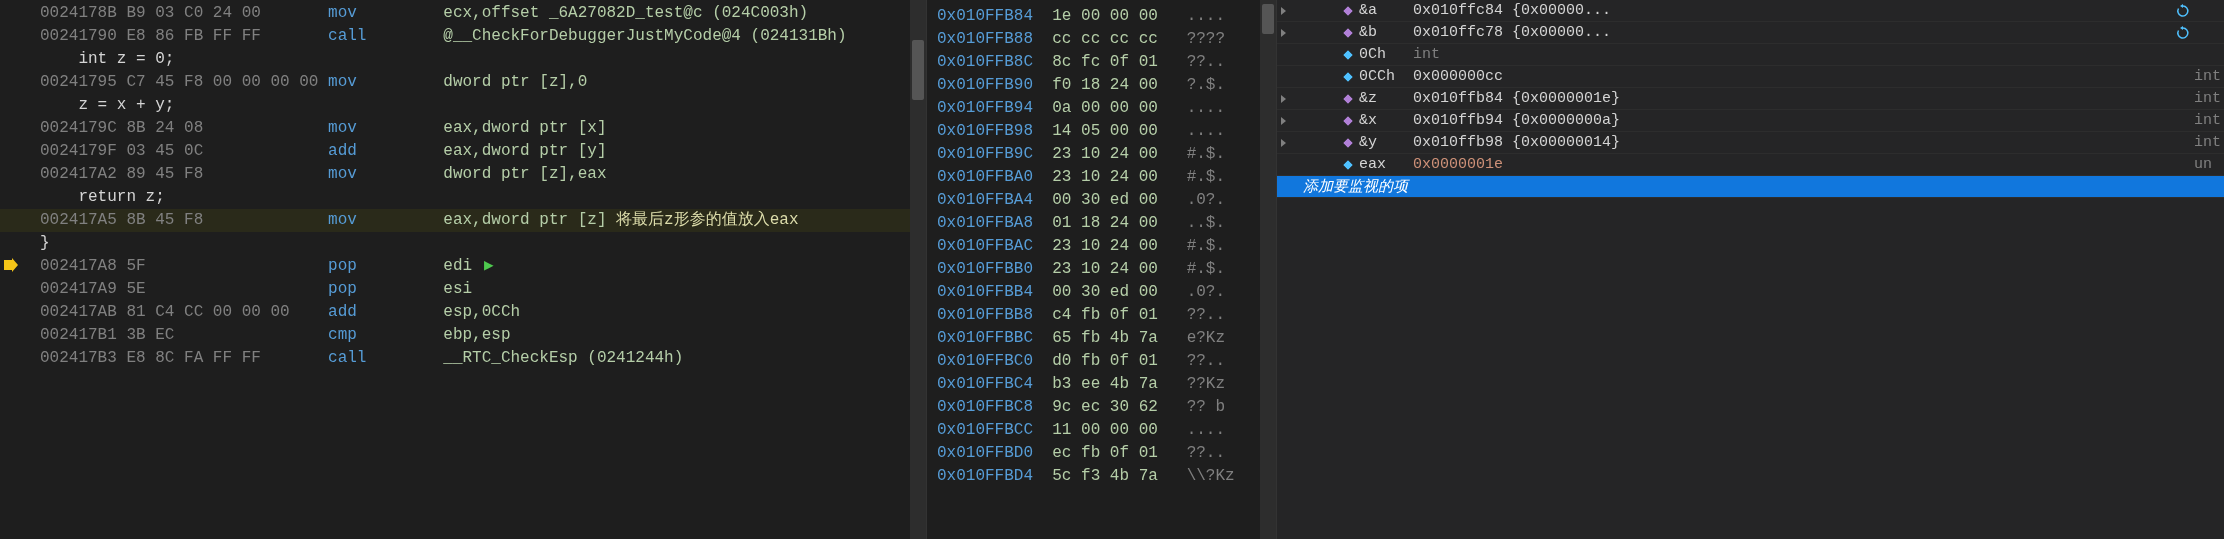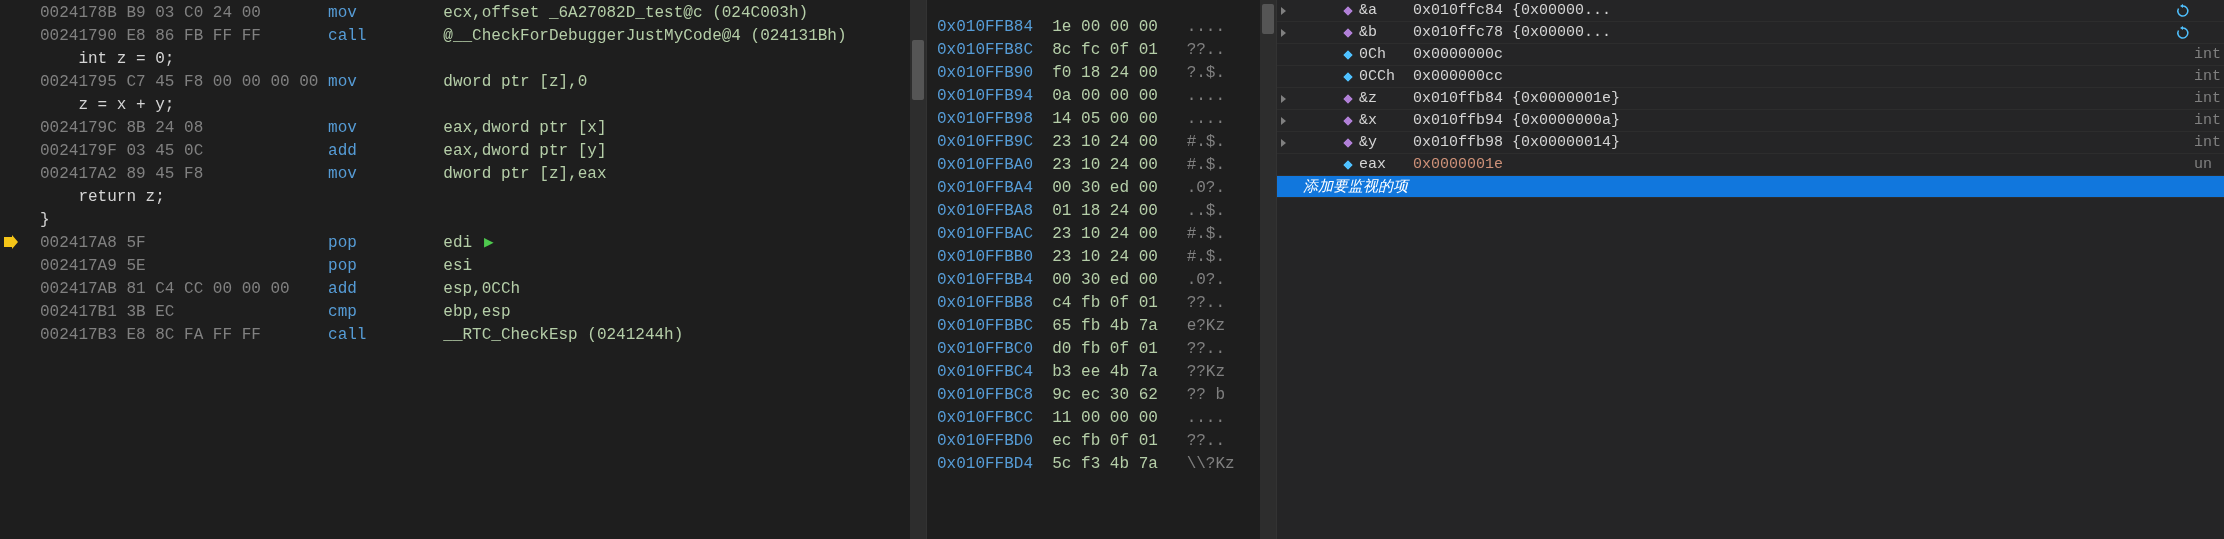--- a/index.html
+++ b/index.html
@@ -14,21 +14,21 @@
   .addr { color:#808080; }
   .bytes { color:#808080; }
   .mnem { color:#569cd6; }
   .ops  { color:#b5cea8; }
   .src  { color:#d4d4d4; }
   .cmt  { color:#dcdcaa; }
   .runptr { position:absolute; display:inline-block; color:#4ec94e; margin-left:12px; }
   .vscroll { position:absolute; right:0; top:0; width:16px; height:100%; background:#2d2d2d; }
   .vscroll .thumb { position:absolute; left:2px; width:12px; background:#555; border-radius:2px; }
   
-  .mem { flex:0 0 350px; background:#1e1e1e; border-left:1px solid #333; padding-top:16px; position:relative; }
+  .mem { flex:0 0 350px; background:#1e1e1e; border-left:1px solid #333; padding-top:5px; position:relative; }
   .mline { height:23px; line-height:23px; white-space:pre; padding-left:10px; }
   .maddr { color:#569cd6; }
   .mhex  { color:#b5cea8; }
   .mascii{ color:#808080; }
   .mem .vscroll { right:0; }
   
   .watch { flex:1; background:#252526; border-left:1px solid #333; position:relative; font-size:15px; }
   .wrow { display:flex; align-items:center; height:22px; padding-left:4px; border-bottom:1px solid #2d2d2d; }
   .wrow.sel { background:#1177dd;font-family:Liberation Serif, serif; }
   .wexp { flex:0 0 60px; display:flex; align-items:center; gap:4px; }
@@ -52,37 +52,39 @@
     <div id="disasm-lines">
         <div class="dline"><span class="addr">0024178B </span><span class="bytes">B9 03 C0 24 00       </span><span class="mnem">mov         </span><span class="ops">ecx,offset _6A27082D_test@c (024C003h)</span></div>
         <div class="dline"><span class="addr">00241790 </span><span class="bytes">E8 86 FB FF FF       </span><span class="mnem">call        </span><span class="ops">@__CheckForDebuggerJustMyCode@4 (024131Bh)</span></div>
         <div class="dline"><span class="src">    int z = 0;</span></div>
         <div class="dline"><span class="addr">00241795 </span><span class="bytes">C7 45 F8 00 00 00 00 </span><span class="mnem">mov         </span><span class="ops">dword ptr [z],0</span></div>
         <div class="dline"><span class="src">    z = x + y;</span></div>
         <div class="dline"><span class="addr">0024179C </span><span class="bytes">8B 24 08             </span><span class="mnem">mov         </span><span class="ops">eax,dword ptr [x]</span></div>
         <div class="dline"><span class="addr">0024179F </span><span class="bytes">03 45 0C             </span><span class="mnem">add         </span><span class="ops">eax,dword ptr [y]</span></div>
         <div class="dline"><span class="addr">002417A2 </span><span class="bytes">89 45 F8             </span><span class="mnem">mov         </span><span class="ops">dword ptr [z],eax</span></div>
         <div class="dline"><span class="src">    return z;</span></div>
+        <div class="dline hi"><span class="addr">002417A5 </span><span class="bytes">8B 45 F8             </span><span class="mnem">mov         </span><span class="ops">eax,dword ptr [z]</span><span class="cmt"> 将最后z形参的值放入eax</span></div>
         <div class="dline"><span class="src">}</span></div>
         <div class="dline"><span class="arrow"><svg width="14" height="14">
               <polygon points="0,2 8,2 8,0 14,7 8,14 8,12 0,12" fill="#f5c518"></polygon>
             </svg></span><span class="addr">002417A8 </span><span class="bytes">5F                   </span><span class="mnem">pop         </span><span class="ops">edi</span><span class="runptr">▶</span></div>
         <div class="dline"><span class="addr">002417A9 </span><span class="bytes">5E                   </span><span class="mnem">pop         </span><span class="ops">esi</span></div>
         <div class="dline"><span class="addr">002417AB </span><span class="bytes">81 C4 CC 00 00 00    </span><span class="mnem">add         </span><span class="ops">esp,0CCh</span></div>
         <div class="dline"><span class="addr">002417B1 </span><span class="bytes">3B EC                </span><span class="mnem">cmp         </span><span class="ops">ebp,esp</span></div>
         <div class="dline"><span class="addr">002417B3 </span><span class="bytes">E8 8C FA FF FF       </span><span class="mnem">call        </span><span class="ops">__RTC_CheckEsp (0241244h)</span></div>
       </div>
     <div class="vscroll">
       <div class="thumb" style="top:40px;height:60px;"></div>
     </div>
   </div>
 
   <div class="mem">
     <div id="mem-lines">
         <div class="mline"><span class="maddr">0x010FFB84</span><span class="mhex">  1e 00 00 00 </span><span class="mascii">  ....</span></div>
+        <div class="mline"><span class="maddr">0x010FFB88</span><span class="mhex">  cc cc cc cc </span><span class="mascii">  ????</span></div>
         <div class="mline"><span class="maddr">0x010FFB8C</span><span class="mhex">  8c fc 0f 01 </span><span class="mascii">  ??..</span></div>
         <div class="mline"><span class="maddr">0x010FFB90</span><span class="mhex">  f0 18 24 00 </span><span class="mascii">  ?.$.</span></div>
         <div class="mline"><span class="maddr">0x010FFB94</span><span class="mhex">  0a 00 00 00 </span><span class="mascii">  ....</span></div>
         <div class="mline"><span class="maddr">0x010FFB98</span><span class="mhex">  14 05 00 00 </span><span class="mascii">  ....</span></div>
         <div class="mline"><span class="maddr">0x010FFB9C</span><span class="mhex">  23 10 24 00 </span><span class="mascii">  #.$.</span></div>
         <div class="mline"><span class="maddr">0x010FFBA0</span><span class="mhex">  23 10 24 00 </span><span class="mascii">  #.$.</span></div>
         <div class="mline"><span class="maddr">0x010FFBA4</span><span class="mhex">  00 30 ed 00 </span><span class="mascii">  .0?.</span></div>
         <div class="mline"><span class="maddr">0x010FFBA8</span><span class="mhex">  01 18 24 00 </span><span class="mascii">  ..$.</span></div>
         <div class="mline"><span class="maddr">0x010FFBAC</span><span class="mhex">  23 10 24 00 </span><span class="mascii">  #.$.</span></div>
         <div class="mline"><span class="maddr">0x010FFBB0</span><span class="mhex">  23 10 24 00 </span><span class="mascii">  #.$.</span></div>
@@ -150,21 +152,20 @@
             <span class="tri none"></span>
           </span>
           <span class="wname">
             <span class="ico">
               <svg width="12" height="12">
                 <polygon points="6,1 11,6 6,11 1,6" fill="#4fc1ff" stroke="#222" stroke-width="0.5"></polygon>
               </svg>
             </span>
             <span>0Ch</span>
           </span>
-          <span class="wval">0x0000000c</span>
           <span class="wtype">int</span>
         </div>
         <div class="wrow">
           <span class="wexp" style="padding-left: 18px;">
             <span class="tri none"></span>
           </span>
           <span class="wname">
             <span class="ico">
               <svg width="12" height="12">
                 <polygon points="6,1 11,6 6,11 1,6" fill="#4fc1ff" stroke="#222" stroke-width="0.5"></polygon>

